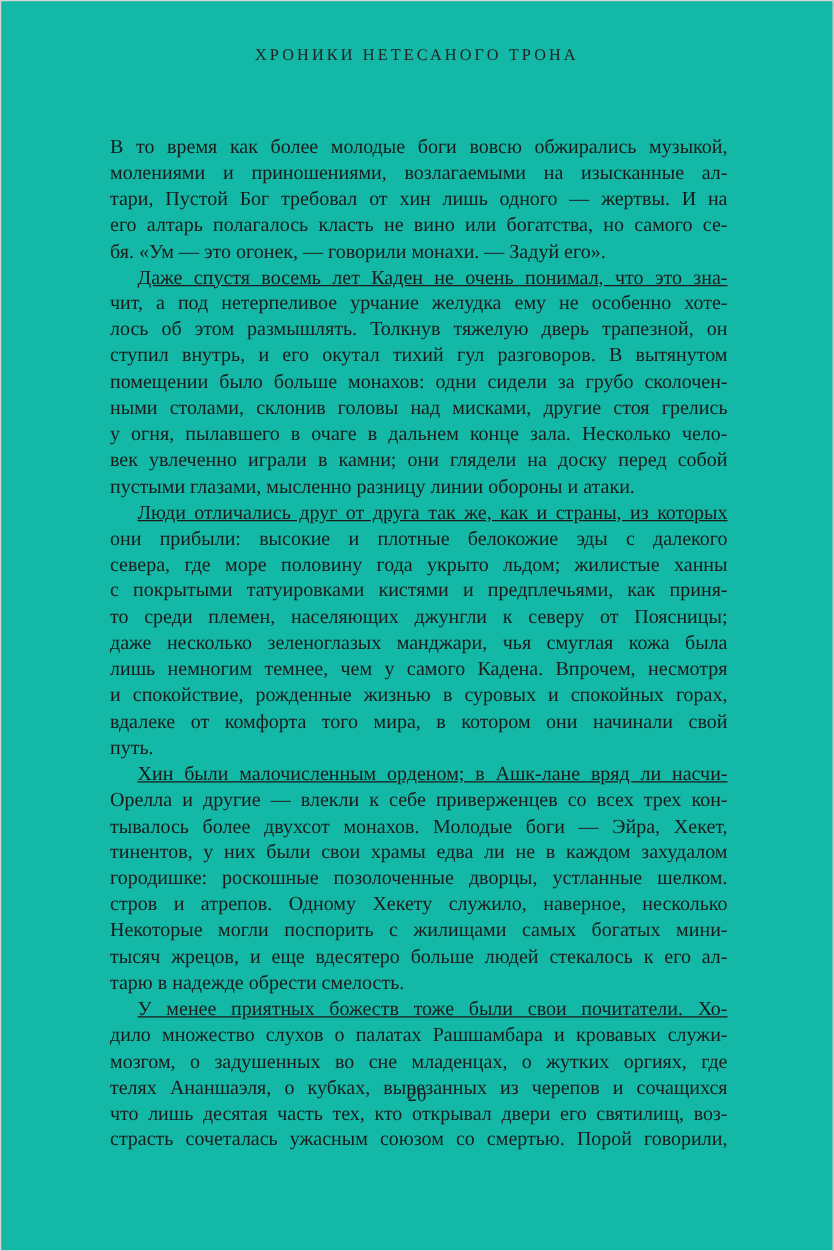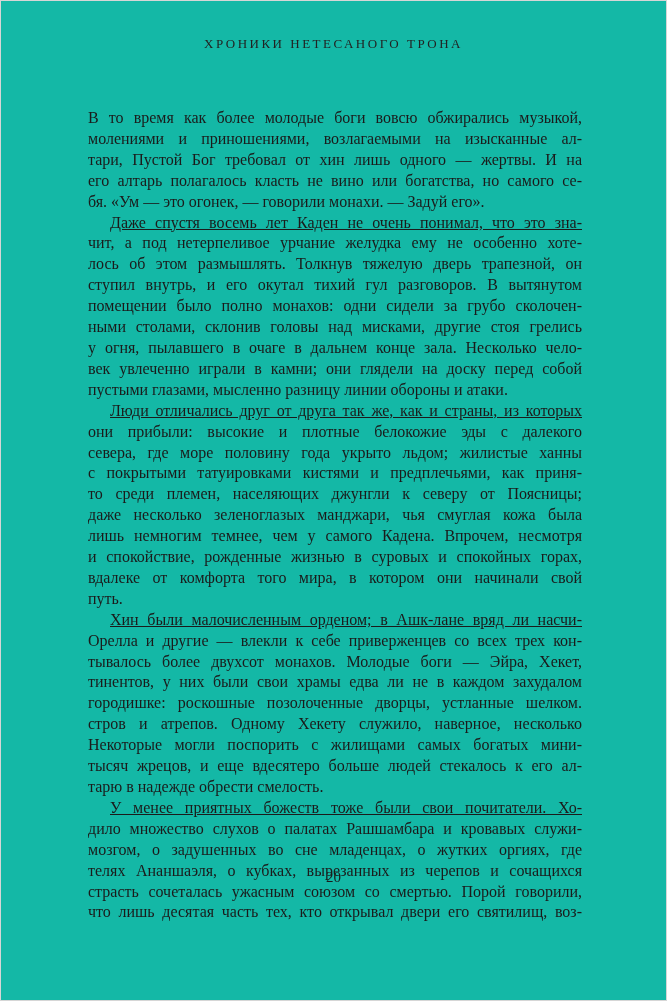--- a/index.html
+++ b/index.html
@@ -68,21 +68,21 @@
         <div class="line">молениями и приношениями, возлагаемыми на изысканные ал-</div>
         <div class="line">тари, Пустой Бог требовал от хин лишь одного — жертвы. И на</div>
         <div class="line">его алтарь полагалось класть не вино или богатства, но самого се-</div>
         <div class="line">бя. «Ум — это огонек, — говорили монахи. — Задуй его».</div>
       </div>
       <div class="para indent">
         <div class="line">Даже спустя восемь лет Каден не очень понимал, что это зна-</div>
         <div class="line">чит, а под нетерпеливое урчание желудка ему не особенно хоте-</div>
         <div class="line">лось об этом размышлять. Толкнув тяжелую дверь трапезной, он</div>
         <div class="line">ступил внутрь, и его окутал тихий гул разговоров. В вытянутом</div>
-        <div class="line">помещении было полно монахов: одни сидели за грубо сколочен-</div>
+        <div class="line">помещении было больше монахов: одни сидели за грубо сколочен-</div>
         <div class="line">ными столами, склонив головы над мисками, другие стоя грелись</div>
         <div class="line">у огня, пылавшего в очаге в дальнем конце зала. Несколько чело-</div>
         <div class="line">век увлеченно играли в камни; они глядели на доску перед собой</div>
         <div class="line">пустыми глазами, мысленно разницу линии обороны и атаки.</div>
       </div>
       <div class="para indent">
         <div class="line">Люди отличались друг от друга так же, как и страны, из которых</div>
         <div class="line">они прибыли: высокие и плотные белокожие эды с далекого</div>
         <div class="line">севера, где море половину года укрыто льдом; жилистые ханны</div>
         <div class="line">с покрытыми татуировками кистями и предплечьями, как приня-</div>
@@ -102,19 +102,19 @@
         <div class="line">стров и атрепов. Одному Хекету служило, наверное, несколько</div>
         <div class="line">Некоторые могли поспорить с жилищами самых богатых мини-</div>
         <div class="line">тысяч жрецов, и еще вдесятеро больше людей стекалось к его ал-</div>
         <div class="line">тарю в надежде обрести смелость.</div>
       </div>
       <div class="para indent jlast">
         <div class="line">У менее приятных божеств тоже были свои почитатели. Хо-</div>
         <div class="line">дило множество слухов о палатах Рашшамбара и кровавых служи-</div>
         <div class="line">мозгом, о задушенных во сне младенцах, о жутких оргиях, где</div>
         <div class="line">телях Ананшаэля, о кубках, вырезанных из черепов и сочащихся</div>
+        <div class="line">что лишь десятая часть тех, кто открывал двери его святилищ, воз-</div>
         <div class="line">страсть сочеталась ужасным союзом со смертью. Порой говорили,</div>
-        <div class="line">что лишь десятая часть тех, кто открывал двери его святилищ, воз-</div>
       </div>
     </div>
 
   <div class="page-number">20</div>
 </div>
 
 </body></html>

